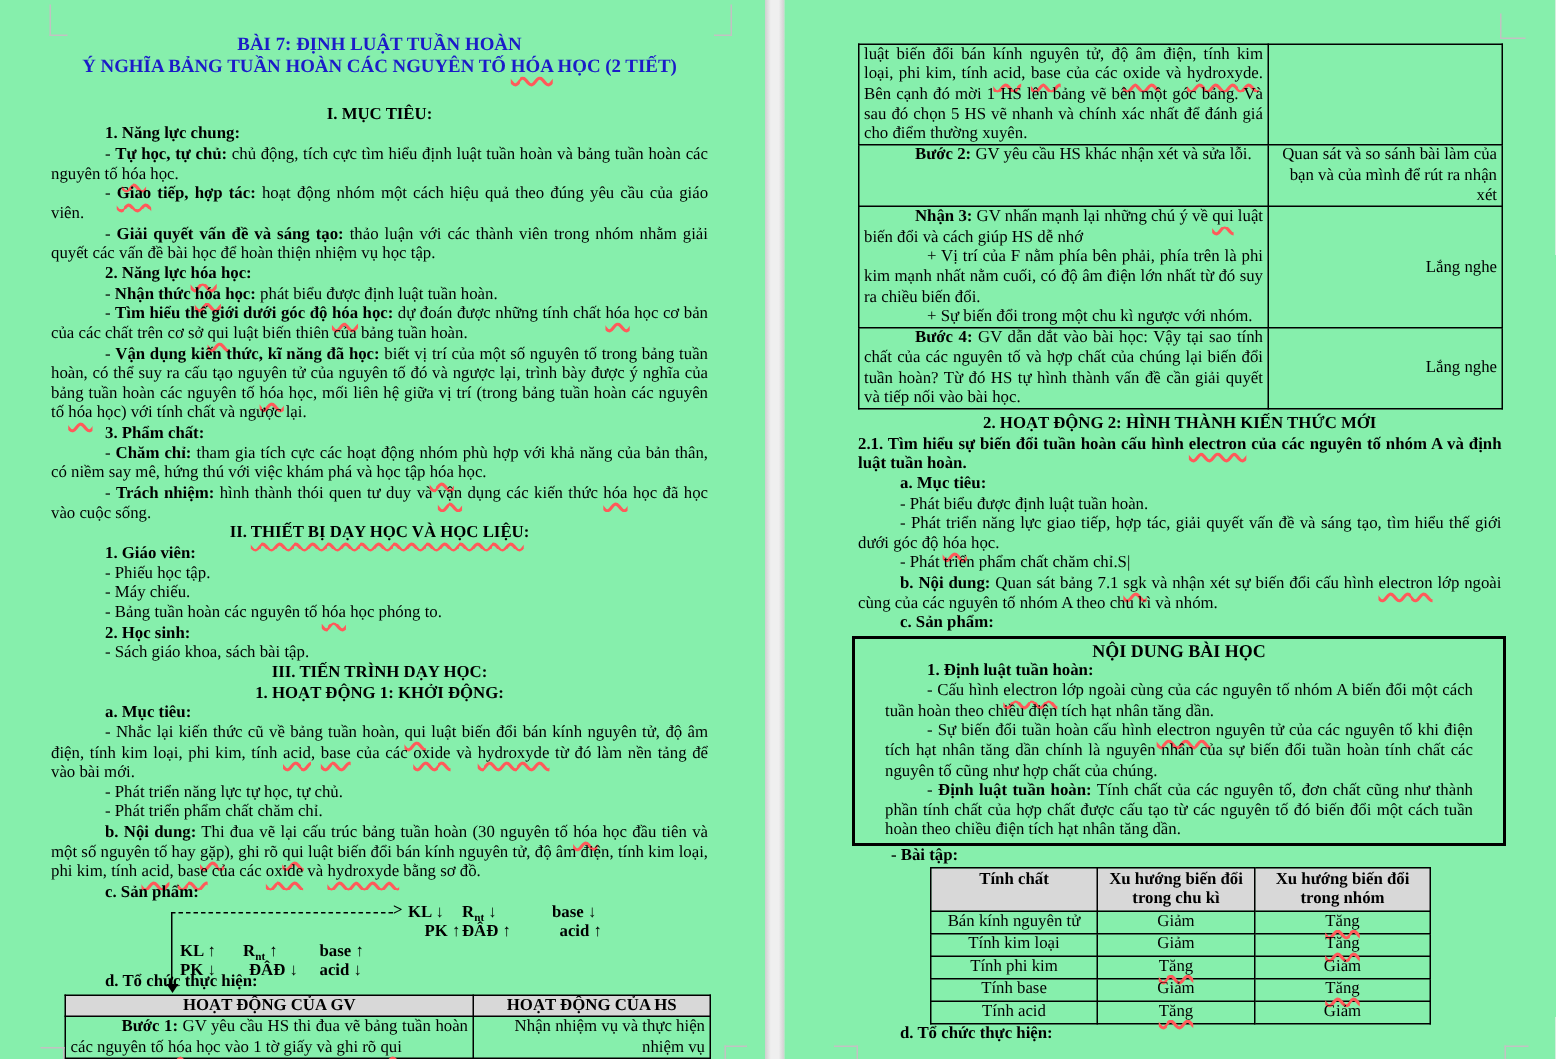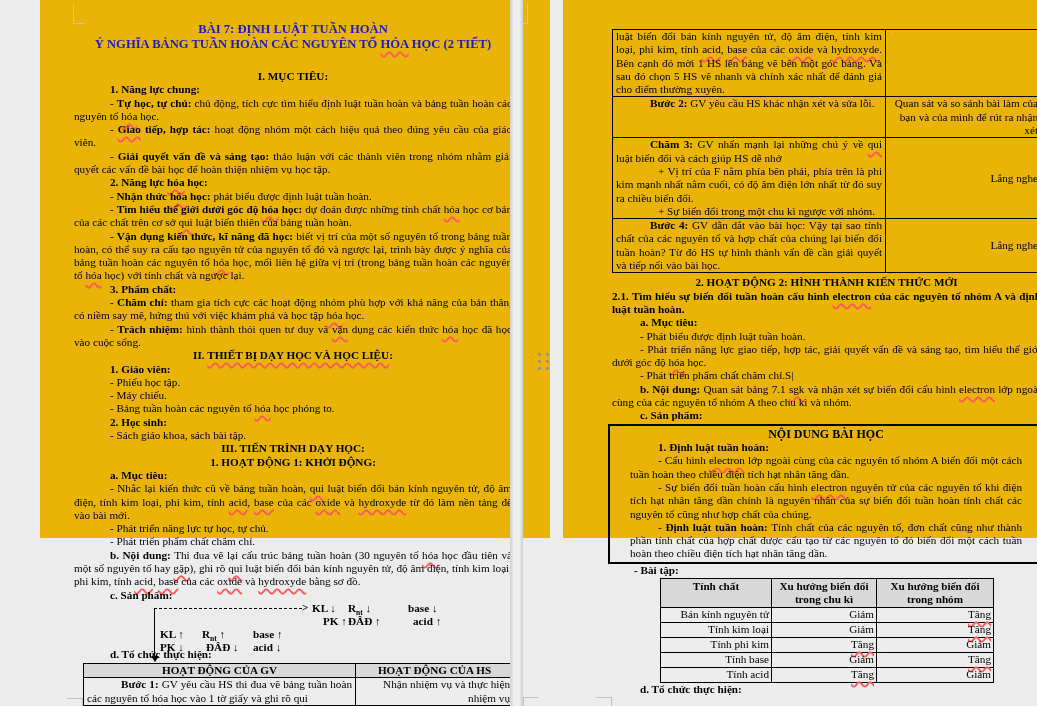--- a/index.html
+++ b/index.html
@@ -1,21 +1,21 @@
 <!DOCTYPE html>
 <html><head>
 <meta charset="utf-8">
 <style>
   html,body{margin:0;padding:0;}
   body{
     width:1037px;height:706px;position:relative;overflow:hidden;
     background:#ececec;color:#000;
     font-family:"Liberation Serif","DejaVu Serif",serif;
   }
-  .page{position:absolute;top:0;height:538px;background:#eab308;margin-left:40px;}
+  .page{position:absolute;top:0;height:706px;background:#86efac;}
   #page-left{left:0;width:510px;}
   #page-right{left:523px;width:514px;}
   #page-gap{position:absolute;left:510px;top:0;width:13px;height:706px;
     background:linear-gradient(90deg,#cfcfcf,#efefef 30%,#efefef 70%,#cfcfcf);}
   .content{position:absolute;font-size:11.2px;line-height:13.3px;text-align:justify;}
   #content-left{left:34px;top:22px;width:438px;--ind:36px;}
   #content-right{left:49px;top:29px;width:429px;--ind:28px;}
   .para{margin:0;}
   .t{color:#1b1bc8;font-weight:bold;text-align:center;font-size:12.6px;line-height:15px;}
   .mt{margin-top:18px;}
@@ -34,21 +34,21 @@
         font-size:11.2px;line-height:13.3px;}
   th{background:#d8d8d8;font-weight:bold;text-align:center;padding:0 2px;}
   .cp0{text-indent:0;margin:0;}
   .cp1{text-indent:34px;margin:0;}
   .cp2{text-indent:42px;margin:0;}
   .gv-cell{text-align:justify;}
   .hs-cell{text-align:right;vertical-align:middle;}
   #gv-table-left{width:430px;margin-left:9px;margin-top:2px;}
   #gv-table-right{width:429px;}
   #exercise-table{width:333px;margin-left:48px;margin-top:1px;}
-  #exercise-table td{text-align:right;height:14px;line-height:13px;padding:0 2px;}
+  #exercise-table td{text-align:center;height:14px;line-height:13px;padding:0 2px;}
   #exercise-table th{line-height:12.8px;padding:1px 2px;}
   #content-box{margin-left:-4px;width:436px;border:2px solid #000;
     padding:1px 20px;box-sizing:border-box;margin-top:1px;}
   .boxtitle{font-weight:bold;text-align:center;font-size:12px;line-height:14.5px;}
   #diagram{position:relative;height:46px;font-weight:bold;overflow:visible;z-index:2;}
   #diagram span{position:absolute;white-space:nowrap;}
   #diag-vline{position:absolute;left:80px;top:6px;width:0;height:49px;border-left:1.4px solid #000;}
   #diag-varrow{position:absolute;left:77px;top:54px;width:0;height:0;
     border-left:4px solid transparent;border-right:4px solid transparent;border-top:6px solid #000;}
   #diag-dash{position:absolute;left:80px;top:6px;width:148px;border-top:1.4px dashed #000;}
@@ -174,21 +174,21 @@
           <tr>
             <td class="gv-cell">
               <div class="cp1"><b>Bước 2:</b> GV yêu cầu HS khác nhận xét và sửa lỗi.</div>
             </td>
             <td class="hs-cell">
               <div class="cp0">Quan sát và so sánh bài làm của bạn và của mình để rút ra nhận xét</div>
             </td>
           </tr>
           <tr>
             <td class="gv-cell">
-              <div class="cp1"><b>Chăm 3:</b> GV nhấn mạnh lại những chú ý về <span class="sp">qui</span> luật biến đổi và cách giúp HS dễ nhớ</div>
+              <div class="cp1"><b>Nhận 3:</b> GV nhấn mạnh lại những chú ý về <span class="sp">qui</span> luật biến đổi và cách giúp HS dễ nhớ</div>
               <div class="cp2">+ Vị trí của F nằm phía bên phải, phía trên là phi kim mạnh nhất nằm cuối, có độ âm điện lớn nhất từ đó suy ra chiều biến đổi.</div>
               <div class="cp2">+ Sự biến đổi trong một chu kì ngược với nhóm.</div>
             </td>
             <td class="hs-cell">
               <div class="cp0">Lắng nghe</div>
             </td>
           </tr>
           <tr>
             <td class="gv-cell">
               <div class="cp1"><b>Bước 4:</b> GV dẫn dắt vào bài học: Vậy tại sao tính chất của các nguyên tố và hợp chất của chúng lại biến đổi tuần hoàn? Từ đó HS tự hình thành vấn đề cần giải quyết và tiếp nối vào bài học.</div>

